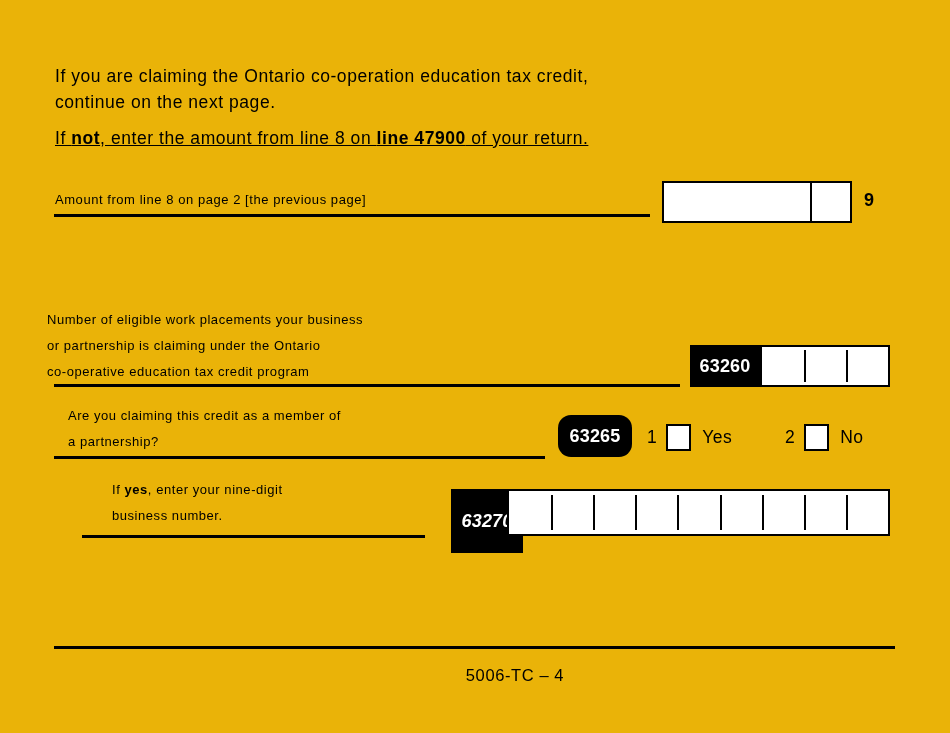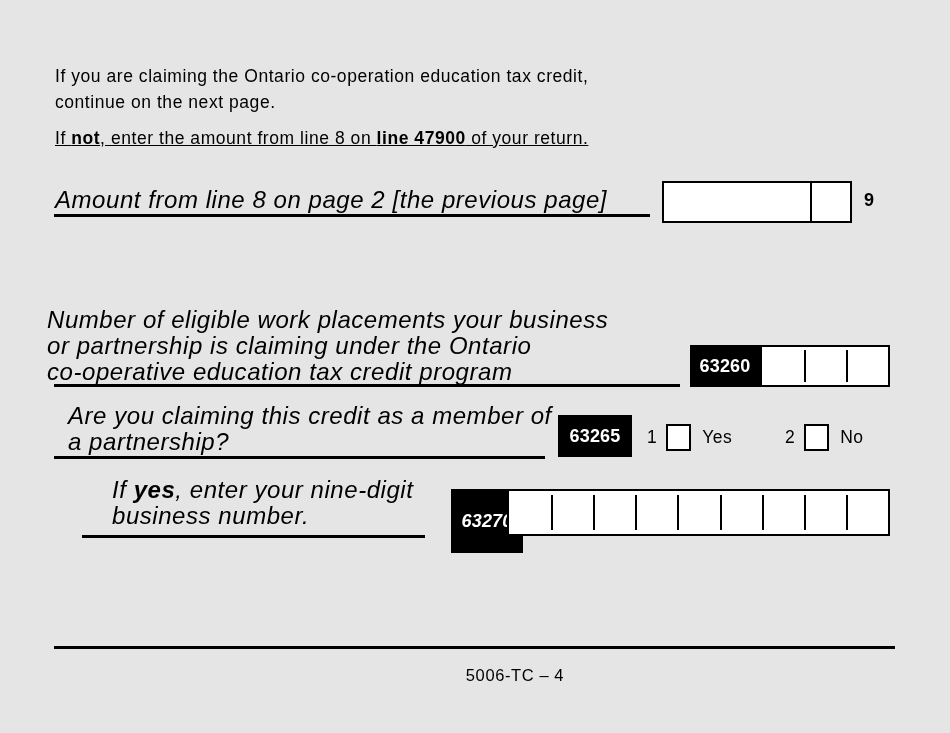--- a/index.html
+++ b/index.html
@@ -8,21 +8,21 @@
     background: #ffffff;
   }
   body {
     font-family: "Liberation Sans", sans-serif;
     color: #000000;
   }
   #page {
     position: relative;
     width: 950px;
     height: 733px;
-    background: #e5e5e5;
+    background: #eab308;
     overflow: hidden;
   }
 
   
   .para {
     position: absolute;
     font-size: 17.5px;
     line-height: 26px;
     letter-spacing: 0.55px;
     white-space: pre-line;
@@ -31,25 +31,24 @@
 
   .heading {
     position: absolute;
     font-size: 19px;
     font-weight: bold;
     letter-spacing: 0.7px;
   }
 
   .label {
     position: absolute;
-    font-size: 24px;
+    font-size: 13px;
     line-height: 26px;
     letter-spacing: 0.55px;
     white-space: pre-line;
-    font-style: italic;
   }
   .label b { font-weight: bold; }
 
   
   .rule {
     position: absolute;
     background: #000000;
     height: 3px;
   }
 
@@ -171,21 +170,21 @@
   <div class="cells" style="left:760px; top:345px; width:130px; height:42px;">
     <div class="cell"></div>
     <div class="cell"></div>
     <div class="cell"></div>
   </div>
 
   <div class="label" style="left:68px; top:403px; width:520px;">Are you claiming this credit as a member of
 a partnership?</div>
   <div class="rule" style="left:54px; top:456px; width:491px;"></div>
 
-  <div class="code-tag" style="left:558px; top:415px; width:74px; height:42px;">63265</div>
+  <div class="code-tag" style="left:558px; top:415px; width:74px; height:42px;border-radius:13px;">63265</div>
 
   <div class="cb-group" style="left:647px; top:424px;">
     <span class="cb-num">1</span>
     <span class="cb-box"></span>
     <span class="cb-label">Yes</span>
   </div>
 
   <div class="cb-group" style="left:785px; top:424px;">
     <span class="cb-num">2</span>
     <span class="cb-box"></span>

